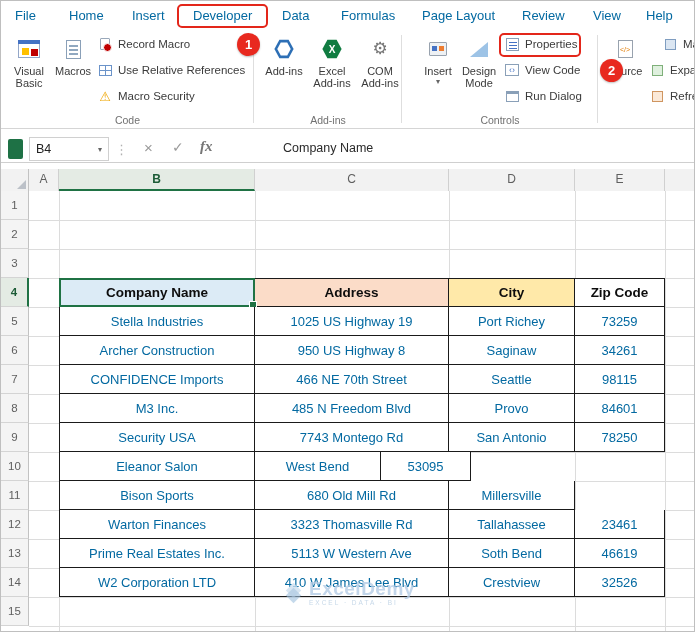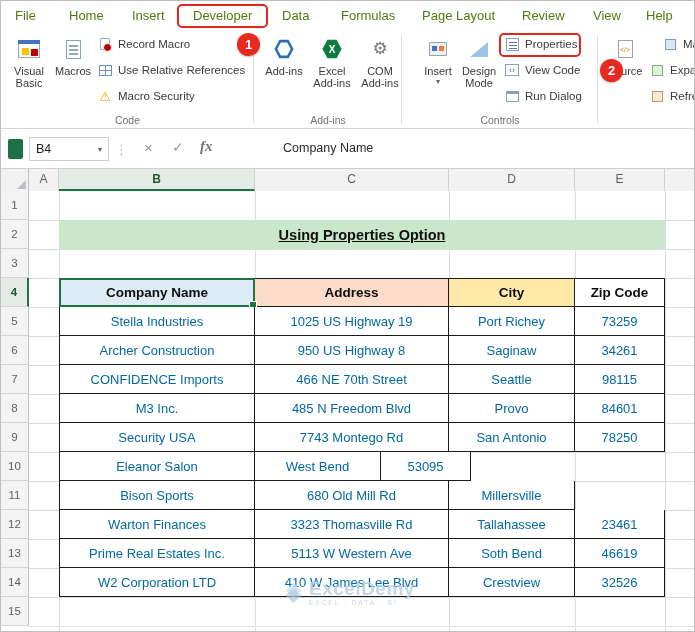--- a/index.html
+++ b/index.html
@@ -2,21 +2,21 @@
 <html><head>
 <meta charset="utf-8">
 <style>
   *{margin:0;padding:0;box-sizing:border-box}
   html,body{width:695px;height:632px;overflow:hidden}
   body{font-family:"Liberation Sans",sans-serif;background:#fff;position:relative}
   .app{position:absolute;inset:0;border:1px solid #bfbfbf;background:#fff;overflow:hidden}
 
   
   .tabbar{position:absolute;left:0;top:0;width:695px;height:30px;background:#fff}
-  .tab{position:absolute;top:0;height:30px;line-height:30px;font-size:13px;color:#4d7c0f;cursor:pointer;white-space:nowrap}
+  .tab{position:absolute;top:0;height:30px;line-height:30px;font-size:13px;color:#0369a1;cursor:pointer;white-space:nowrap}
 
   
   .ribbon{position:absolute;left:0;top:30px;width:695px;height:98px;background:#fff;border-bottom:1px solid #d5d5d5}
   .rdivider{position:absolute;top:4px;width:1px;height:88px;background:#dedede}
   .big{position:absolute;top:2px;height:78px;display:flex;flex-direction:column;align-items:center;text-align:center;cursor:pointer}
   .bigicon{height:28px;margin-top:2px;display:flex;align-items:center;justify-content:center}
   .biglabel{font-size:11px;line-height:12px;color:#3b3b3b;margin-top:2px}
   .bcaret{font-size:8px;line-height:9px;color:#666}
   .small{position:absolute;height:22px;display:flex;align-items:center;gap:5px;cursor:pointer;white-space:nowrap}
   .sic{width:16px;display:flex;justify-content:center}
@@ -52,21 +52,21 @@
   .ic-code::after{content:"‹›"}
   .ic-dialog{width:13px;height:11px;border:1px solid #8aa0b8;background:#fff;position:relative}
   .ic-dialog::before{content:"";position:absolute;left:-1px;top:-1px;right:-1px;height:3px;background:#8aa0b8}
   .ic-source{width:15px;height:18px;border:1px solid #98a2ae;background:#fff;font-size:7px;color:#e07b00;display:flex;align-items:center;justify-content:center}
   .ic-source::after{content:"</>"}
   .sq{width:11px;height:11px;border:1px solid #7f9dc0;background:#dbe6f2}
   .sq.g{border-color:#7fb07a;background:#dff0de}
   .sq.o{border-color:#cf9560;background:#fbe9d8}
 
   
-  .fbar{position:absolute;left:0;top:129px;width:695px;height:39px;background:#fff;border-bottom:1px solid #cfcfcf}
+  .fbar{position:absolute;left:0;top:129px;width:695px;height:33px;background:#fff;border-bottom:1px solid #cfcfcf}
   .fbar>*{position:absolute}
   .xl-logo{left:7px;top:9px;width:15px;height:20px;background:#1e7145;border-radius:2px}
   .namebox{left:28px;top:7px;width:80px;height:24px;border:1px solid #d0d0d0;display:flex;align-items:center;justify-content:space-between;padding:0 6px;font-size:12.5px;color:#222;cursor:pointer}
   .nbcaret{font-size:8px;color:#666}
   .dots{left:114px;top:12px;color:#b0b0b0;font-size:13px}
   .fcancel{left:143px;top:9px;color:#9a9a9a;font-size:15px;cursor:pointer}
   .fenter{left:171px;top:9px;color:#9a9a9a;font-size:14px;cursor:pointer}
   .fx{left:199px;top:8px;color:#767676;font-style:italic;font-weight:bold;font-family:"Liberation Serif",serif;font-size:15px;cursor:pointer}
   .fcontent{left:282px;top:11px;font-size:12.5px;color:#2a2a2a;cursor:text}
 
@@ -301,21 +301,20 @@
     <div class="gut" style="top:174px">7</div>
     <div class="gut" style="top:203px">8</div>
     <div class="gut" style="top:232px">9</div>
     <div class="gut" style="top:261px">10</div>
     <div class="gut" style="top:290px">11</div>
     <div class="gut" style="top:319px">12</div>
     <div class="gut" style="top:348px">13</div>
     <div class="gut" style="top:377px">14</div>
     <div class="gut" style="top:406px">15</div>
 
-    <div class="title-band">Using Properties Option</div>
 
     <div class="trow thead" style="top:87px">
       <div class="tc c0 h-company selcell">Company Name</div>
       <div class="tc c1 h-address">Address</div>
       <div class="tc c2 h-city">City</div>
       <div class="tc c3 h-zip">Zip Code</div>
     </div>
 
     <div class="trow" style="top:116px">
       <div class="tc c0">Stella Industries</div>

